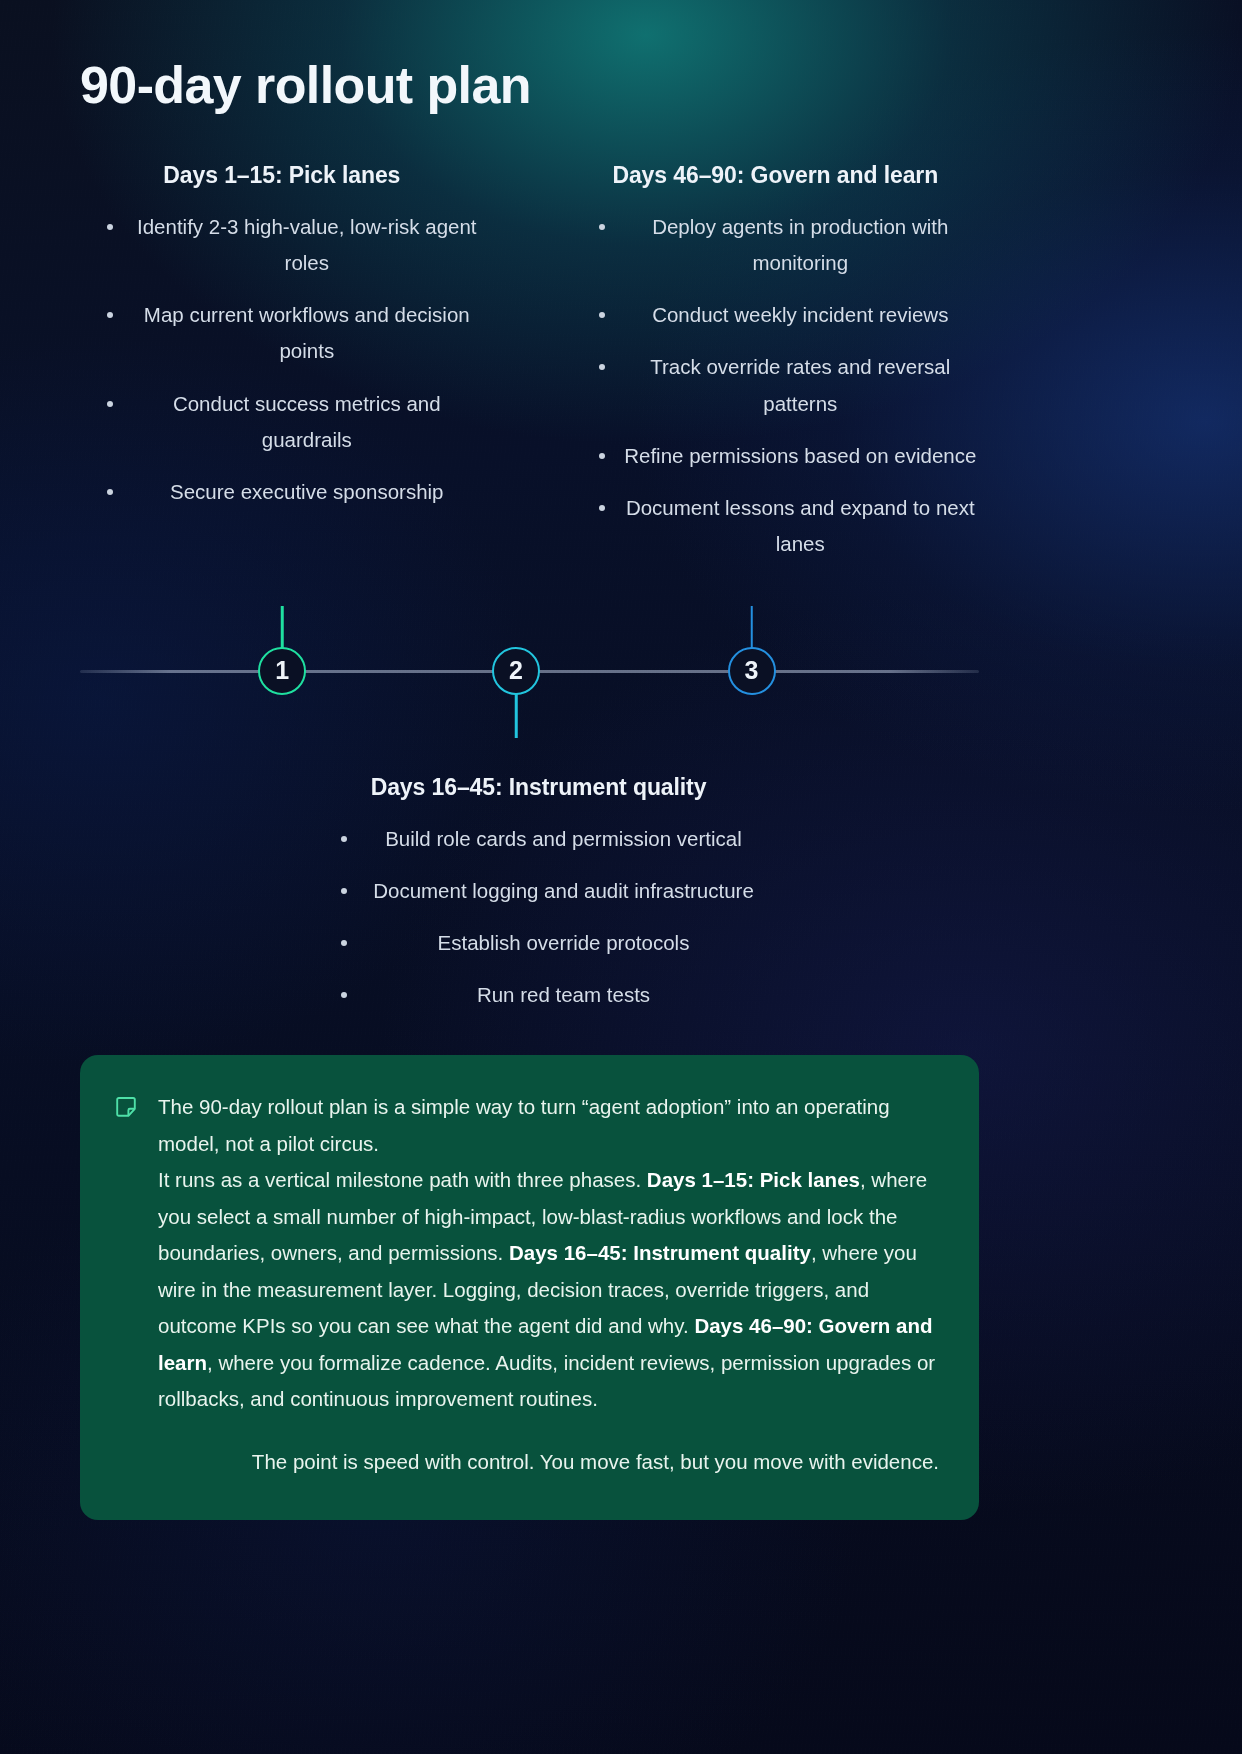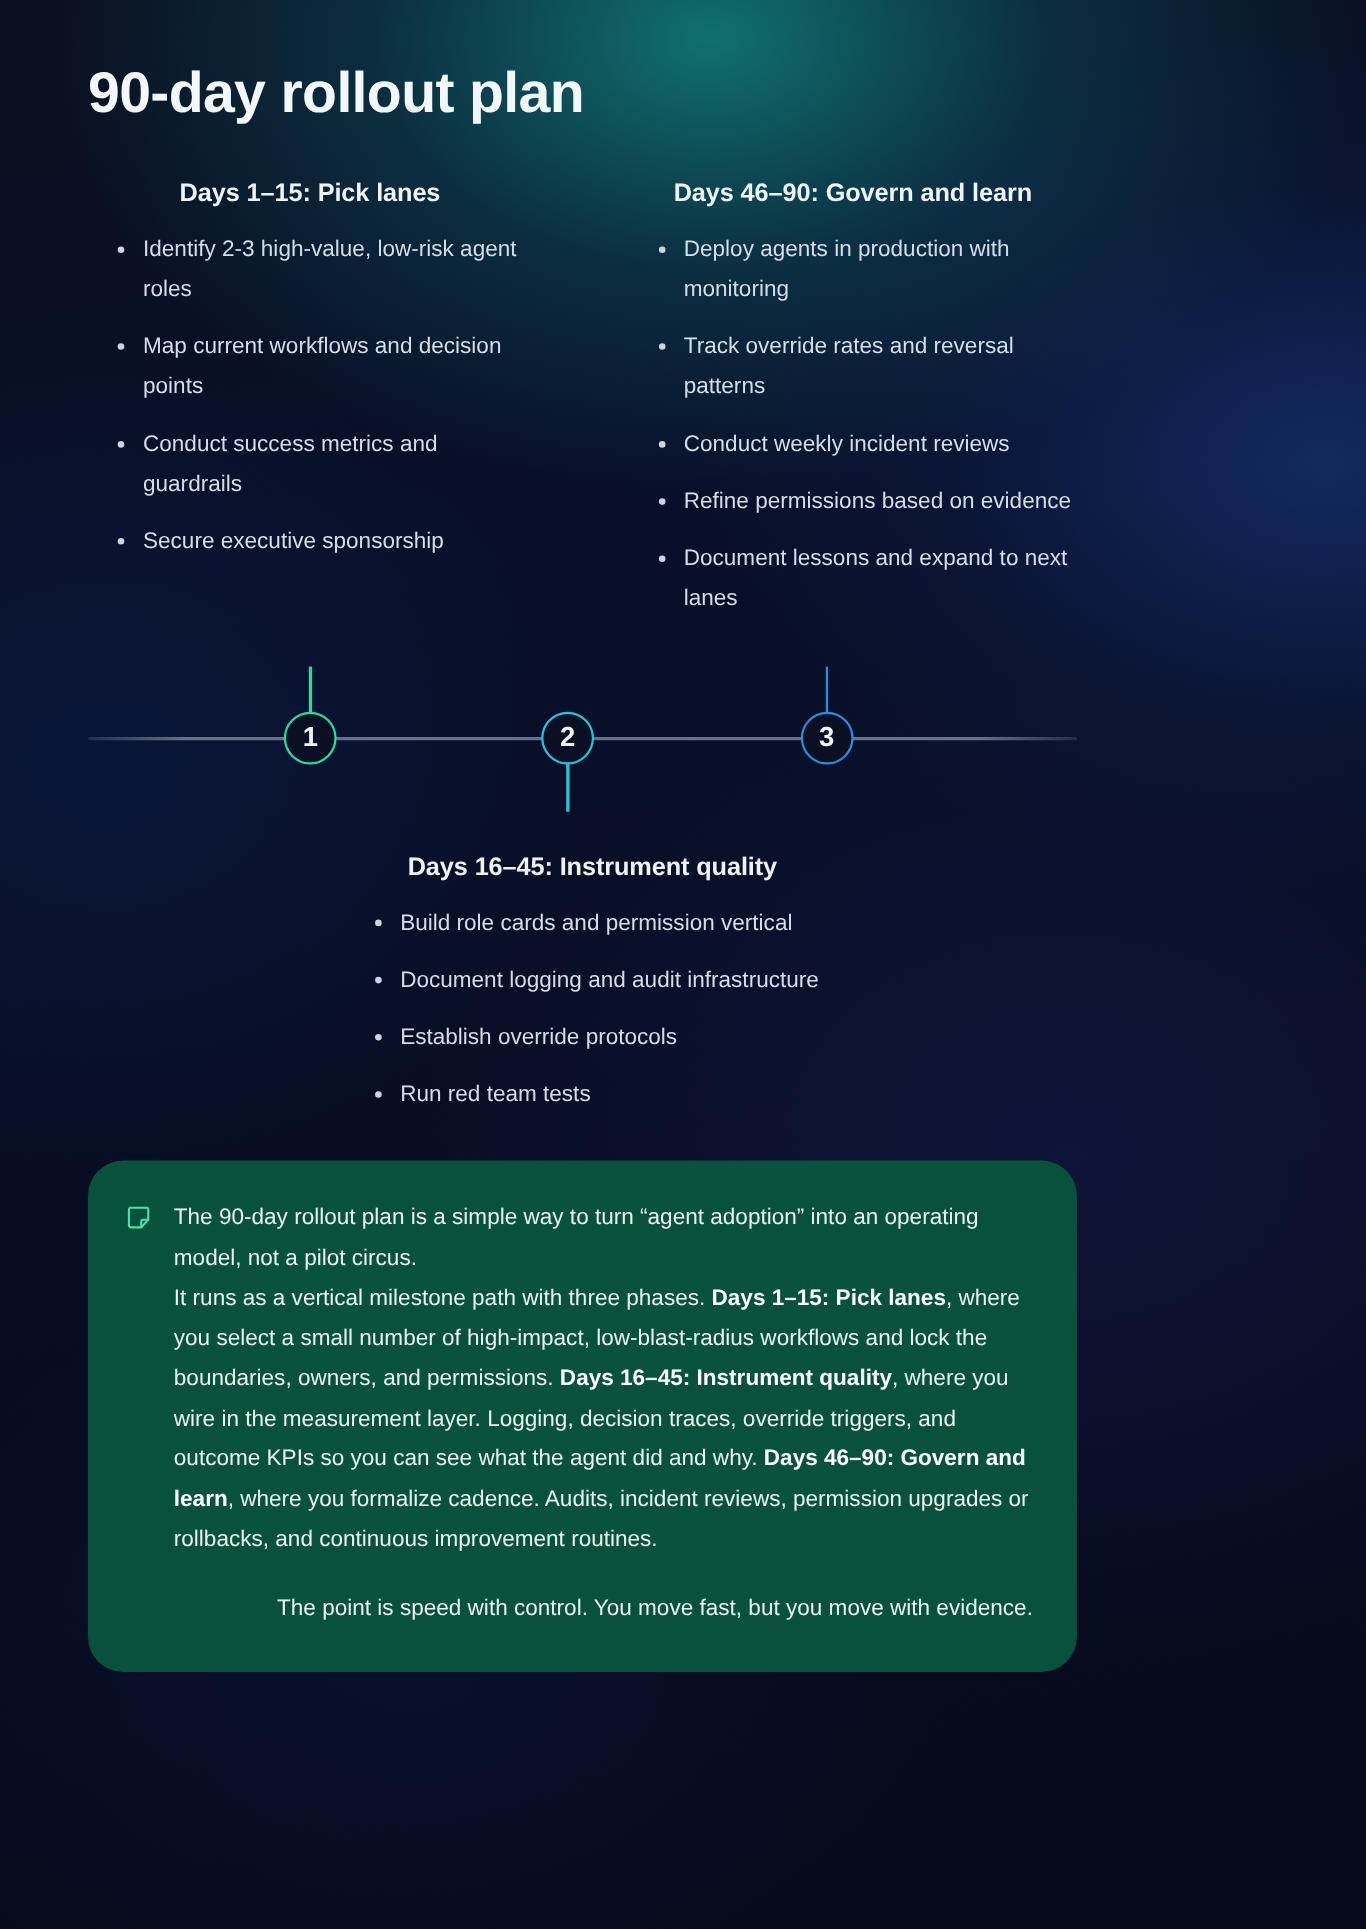--- a/index.html
+++ b/index.html
@@ -59,20 +59,21 @@
     font-size: 23px;
     font-weight: 700;
     color: #eef3f9;
     text-align: center;
     letter-spacing: -0.1px;
   }
 
   ul.bullets {
     list-style: none;
     margin-top: 20px;
+    text-align: center;
   }
   ul.bullets li {
     position: relative;
     padding-left: 50px;
     font-size: 20.5px;
     line-height: 1.76;
     color: #d5dde8;
     margin-bottom: 16px;
   }
   ul.bullets li::before {
@@ -141,21 +142,21 @@
   .mid-phase {
     width: 52%;
     margin: 10px auto 0 auto;
     padding-left: 18px;
   }
 
   
   .callout {
     margin-top: 42px;
     background: #08523d;
-    border-radius: 32px;
+    border-radius: 18px;
     padding: 34px 40px 40px 34px;
   }
   .callout-first {
     display: flex;
     gap: 20px;
     align-items: flex-start;
   }
   .note-icon {
     flex: 0 0 auto;
     margin-top: 6px;
@@ -187,22 +188,22 @@
         <li>Map current workflows and decision points</li>
         <li>Conduct success metrics and guardrails</li>
         <li>Secure executive sponsorship</li>
       </ul>
     </div>
 
     <div class="col-right">
       <div class="phase-heading">Days 46–90: Govern and learn</div>
       <ul class="bullets">
         <li>Deploy agents in production with monitoring</li>
+        <li>Conduct weekly incident reviews</li>
         <li>Track override rates and reversal patterns</li>
-        <li>Conduct weekly incident reviews</li>
         <li>Refine permissions based on evidence</li>
         <li>Document lessons and expand to next lanes</li>
       </ul>
     </div>
 
   </div>
 
   <div class="timeline">
     <div class="axis"></div>
 

